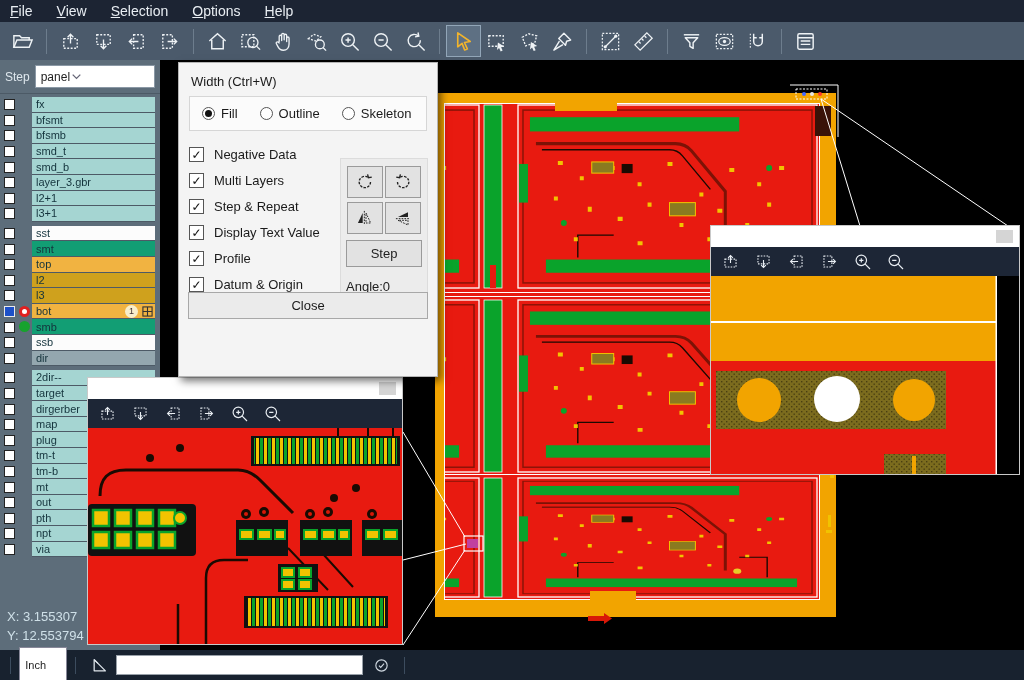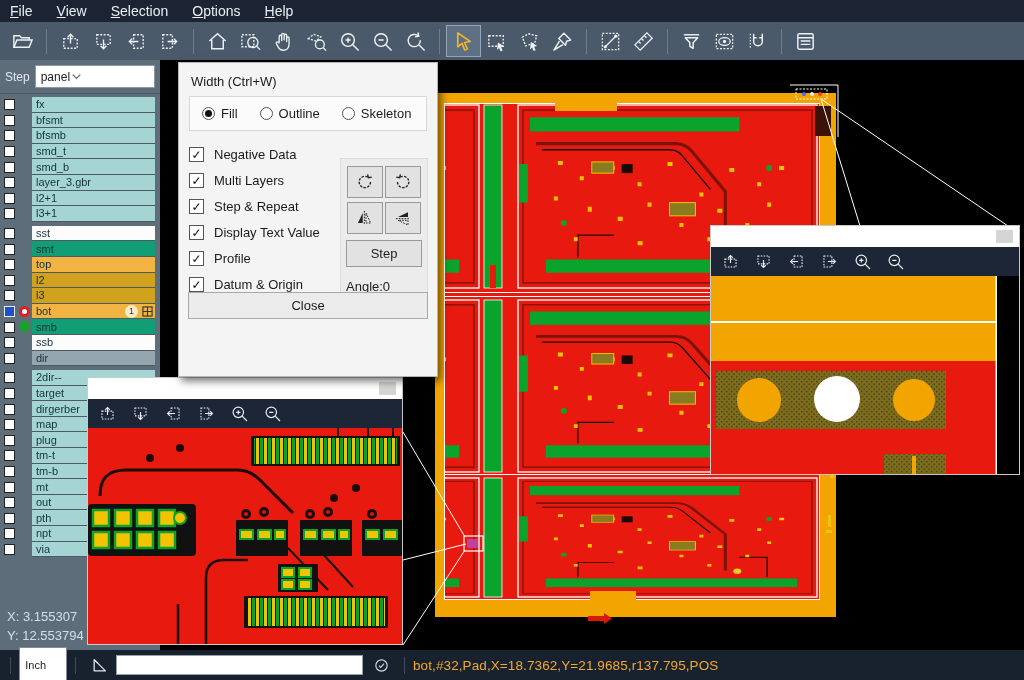--- a/index.html
+++ b/index.html
@@ -1042,14 +1042,13 @@
   </div>
   <span class="ssep"></span>
   <svg class="corner-ic">
       <use href="#i-corner"></use>
     </svg>
   <input class="cmd-input" value="" style="">
   <svg class="sync-ic">
       <use href="#i-sync"></use>
     </svg>
   <span class="ssep"></span>
-  <span class="sel-info">bot,#32,Pad,X=18.7362,Y=21.9685,r137.795,POS</span>
 </div>
 
 </body></html>

